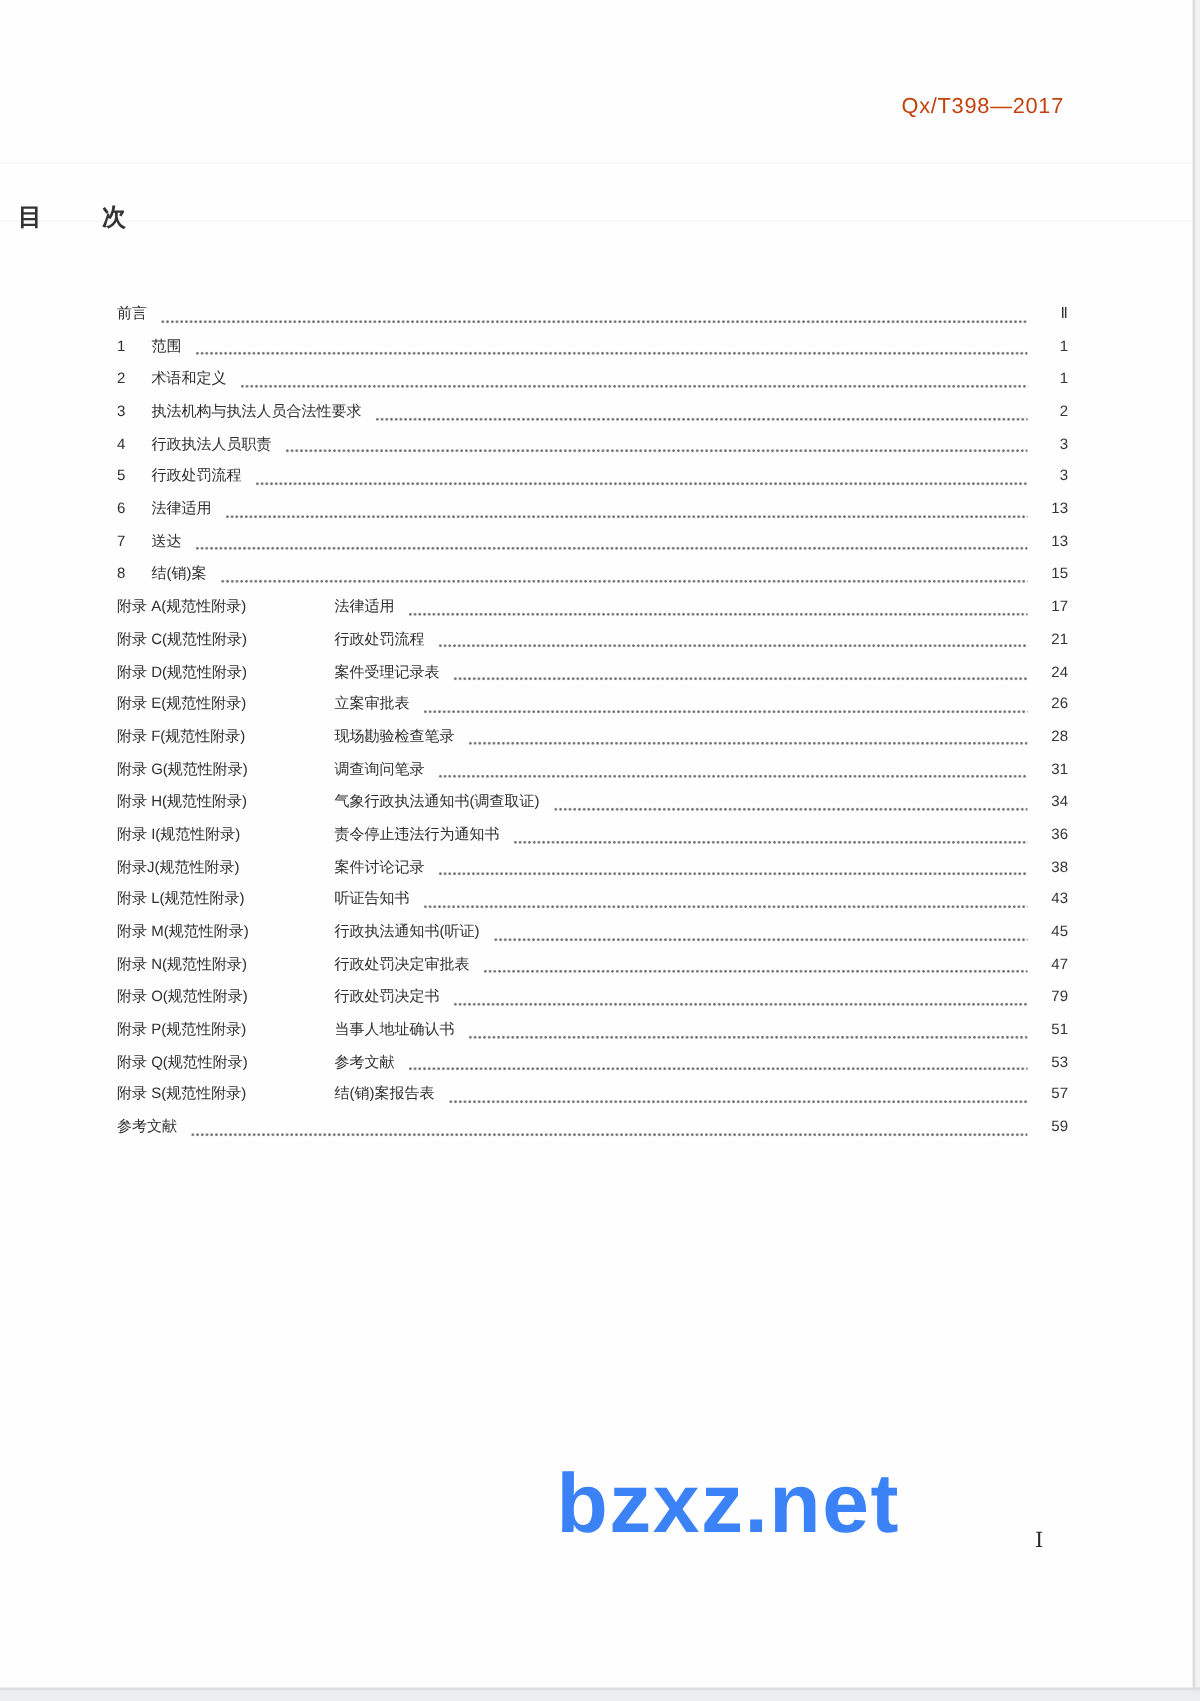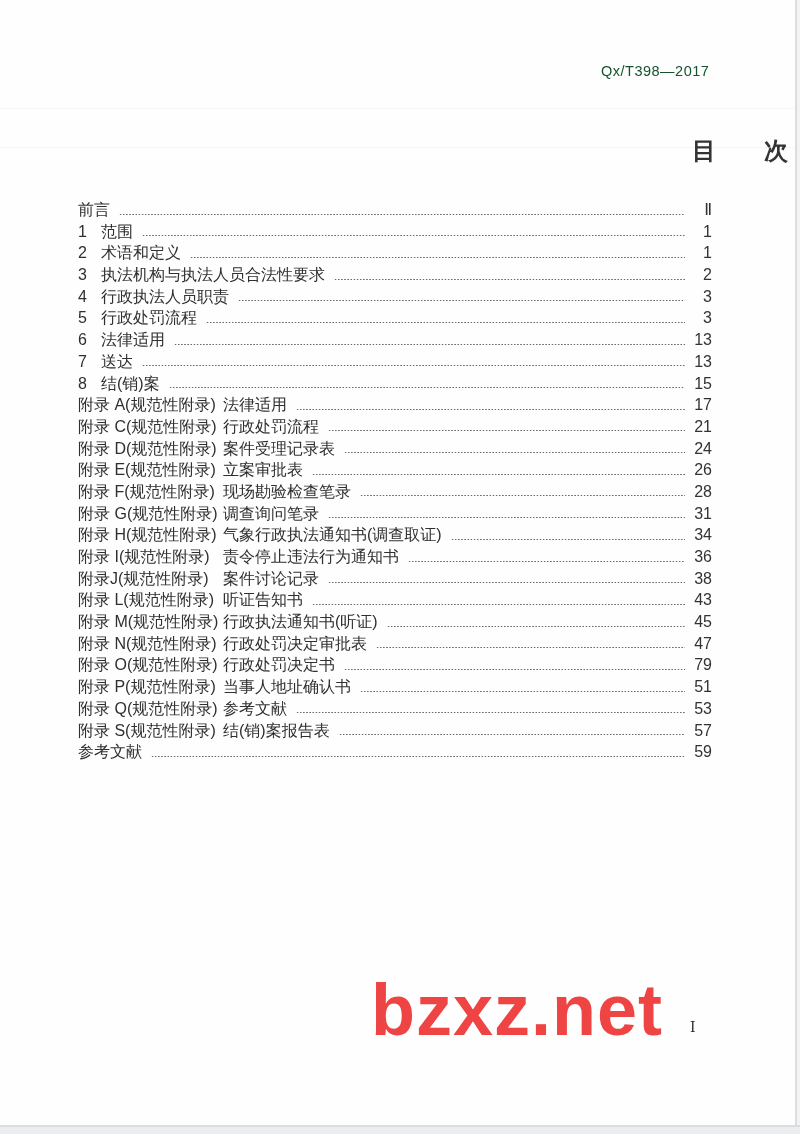--- a/index.html
+++ b/index.html
@@ -4,48 +4,48 @@
 <style>
   html,body{margin:0;padding:0;background:#ffffff;}
   .page{
     position:relative;width:800px;height:1134px;overflow:hidden;
     background:#fefefe;
     font-family:"Liberation Sans","DejaVu Sans",sans-serif;
     color:#2f2f2f;
   }
   .doc-code{
     position:absolute;top:63px;left:601px;
-    font-size:14.5px;letter-spacing:.5px;color:#14532d;
+    font-size:14.5px;letter-spacing:.5px;color:#c2410c;
   }
   .title{
     position:absolute;top:135px;left:0;width:100%;
-    text-align:right;font-size:24px;font-weight:700;color:#333;
+    text-align:left;font-size:16px;font-weight:700;color:#333;
     letter-spacing:12px;text-indent:12px;margin:0;
   }
   .toc{
     position:absolute;top:199px;left:78px;right:88px;
   }
   .row{
-    display:flex;align-items:center;height:21.7px;
-    font-size:16px;line-height:21.7px;white-space:nowrap;
+    display:flex;align-items:flex-end;height:21.7px;
+    font-size:10px;line-height:21.7px;white-space:nowrap;
   }
   .row .num{width:23px;flex:0 0 auto;}
   .row .prefix{width:145px;flex:0 0 auto;}
   .row .label{flex:0 0 auto;}
   .row .leader{
     flex:1 1 auto;min-width:8px;height:21.7px;margin:0 5px 0 9px;
     background-image:radial-gradient(circle,#6a6a6a 0.8px,rgba(0,0,0,0) 0.95px);
     background-size:3.15px 3.15px;background-repeat:repeat-x;
     background-position:0 calc(100% - 5px);
   }
   .row .page-num{flex:0 0 auto;min-width:22px;text-align:right;color:#333;}
   .watermark{
     position:absolute;top:974px;left:371px;
-    font-size:72px;font-weight:700;letter-spacing:1px;line-height:1;
-    color:#ef4444;user-select:none;
+    font-size:56px;font-weight:700;letter-spacing:1px;line-height:1;
+    color:#3b82f6;user-select:none;
   }
   .folio{
     position:absolute;top:1019px;left:690px;
     font-family:"Liberation Serif","DejaVu Serif",serif;
     font-size:14px;color:#2a2a2a;
   }
   .scan-line{position:absolute;left:0;width:100%;height:1px;background:#f5f5f6;}
   .scan-line.l1{top:108px;}
   .scan-line.l2{top:147px;}
   .edge-right-outer{position:absolute;top:0;right:0;width:3px;height:100%;background:#f3f3f5;}

